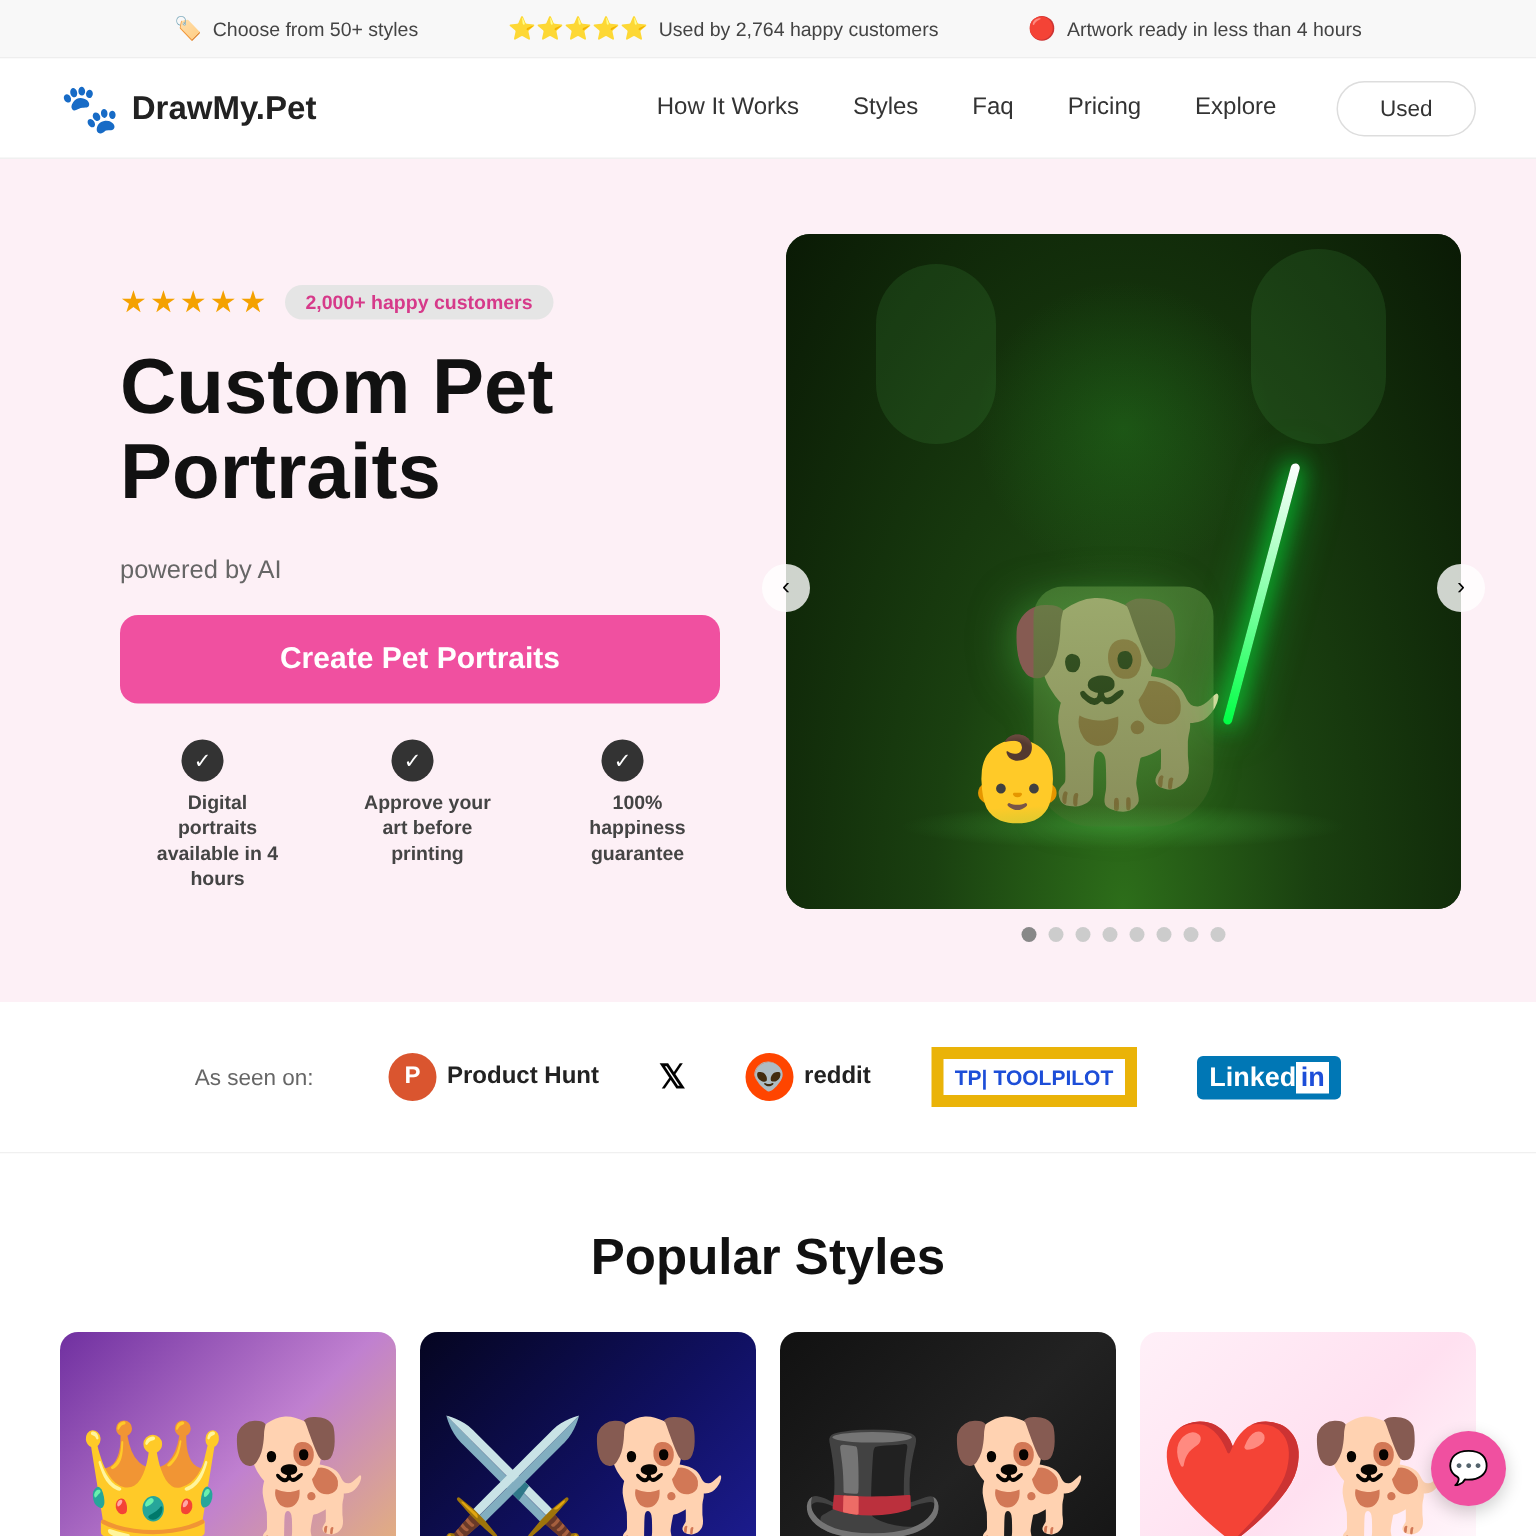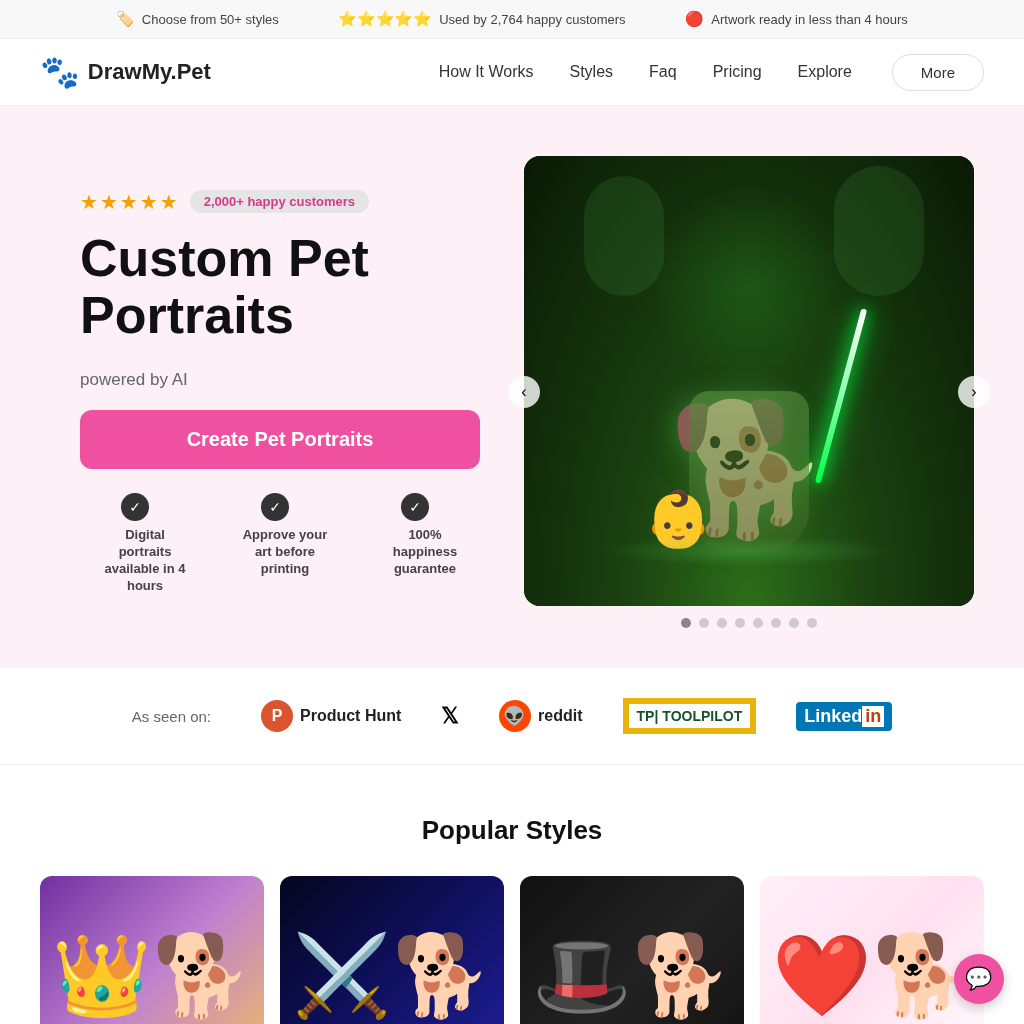--- a/index.html
+++ b/index.html
@@ -243,22 +243,22 @@
       border-radius: 50%;
       display: flex;
       align-items: center;
       justify-content: center;
       color: #fff;
       font-size: 18px;
     }
     .toolpilot-logo {
       font-size: 14px;
       font-weight: 700;
-      color: #14532d;
-      border: 6px solid #eab308;
+      color: #1d4ed8;
+      border: 8px solid #eab308;
       padding: 4px 8px;
       display: flex;
       align-items: flex-end;
       gap: 4px;
     }
     .linkedin-logo {
       background: #0077b5;
       color: #fff;
       font-size: 18px;
       font-weight: 900;
@@ -269,21 +269,21 @@
       gap: 0;
     }
 
     
     .popular-styles {
       padding: 50px 40px 20px;
       text-align: center;
       background: #fff;
     }
     .section-title {
-      font-size: 26px;
+      font-size: 34px;
       font-weight: 800;
       color: #111;
       margin-bottom: 30px;
     }
     .styles-grid {
       display: grid;
       grid-template-columns: repeat(4, 1fr);
       gap: 16px;
     }
     .style-card {
@@ -367,21 +367,21 @@
     <span class="logo-icon">🐾</span>
     <span>DrawMy.Pet</span>
   </a>
   <div class="nav-links">
     <a href="#">How It Works</a>
     <a href="#">Styles</a>
     <a href="#">Faq</a>
     <a href="#">Pricing</a>
     <a href="#">Explore</a>
   </div>
-  <button class="login-btn">More</button>
+  <button class="login-btn">Used</button>
 </nav>
 
 <section class="hero">
   <div class="hero-left">
     <div class="stars-badge">
       <span class="stars">★★★★★</span>
       <span class="badge">2,000+ happy customers</span>
     </div>
     <h1 class="hero-title">Custom Pet Portraits</h1>
     <p class="hero-subtitle">powered by AI</p>
@@ -456,21 +456,21 @@
   <div class="brand-logo">
     <div class="toolpilot-logo">
       <span>TP|</span>
       <span>TOOLPILOT</span>
     </div>
   </div>
 
   <div class="brand-logo">
     <div class="linkedin-logo">
       <span>Linked</span>
-        <span style="background:#fff;color:#c2410c;padding:0 3px;font-weight:900;">in</span>
+        <span style="background:#fff;color:#1d4ed8;padding:0 3px;font-weight:900;">in</span>
     </div>
   </div>
 </div>
 
 <section class="popular-styles">
   <h2 class="section-title">Popular Styles</h2>
   <div class="styles-grid">
     <div class="style-card style-card-1">
 
       <div style="width:100%;height:100%;display:flex;align-items:center;justify-content:center;font-size:80px;background:linear-gradient(135deg,#7030a0,#c080d0,#f0c060);">👑🐕</div>

